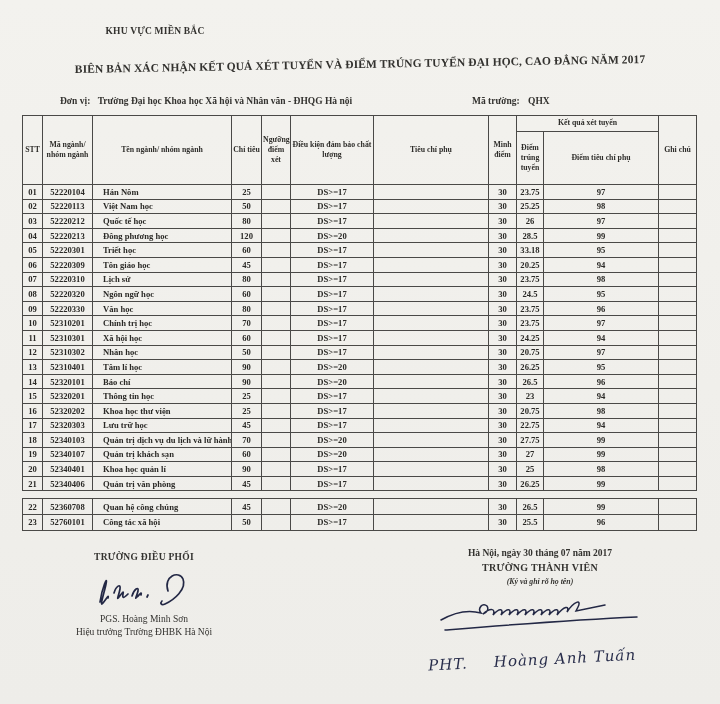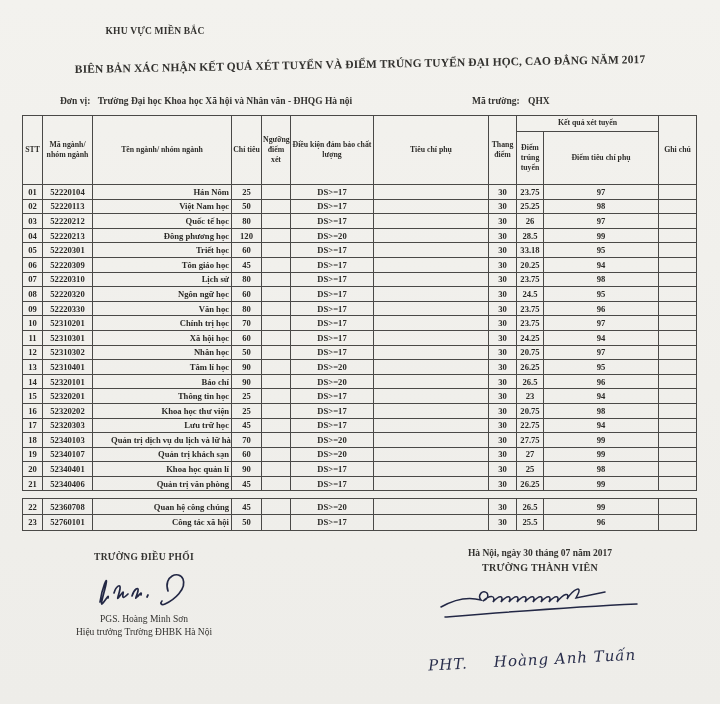--- a/index.html
+++ b/index.html
@@ -29,21 +29,21 @@
   table.adm{border-collapse:collapse;table-layout:fixed;width:674px;background:transparent;}
   table.adm th,table.adm td{border:1px solid #4a4947;}
   table.adm th{
     font-size:7.8px;font-weight:bold;text-align:center;vertical-align:middle;
     padding:1px;line-height:1.3;color:#2e2d2a;
   }
   table.adm td{
     font-size:8.6px;font-weight:bold;text-align:center;vertical-align:middle;
     height:13.6px;line-height:12px;padding:0 2px;white-space:nowrap;overflow:hidden;color:#2a2926;
   }
-  table.adm td.name-cell{text-align:right;padding-left:18px;}
+  table.adm td.name-cell{text-align:left;padding-left:10px;}
   tr.hdr-top th{height:13px;}
   tr.hdr-main th{height:50px;}
   table.adm2{margin-top:7px;border-radius:9px;}
   table.adm2 td{height:14.6px;}
 
   .foot-left{position:absolute;top:552px;left:38px;width:212px;text-align:center;}
   .foot-left .ttl{font-weight:bold;font-size:9.5px;letter-spacing:.3px;}
   .foot-left .sig{margin:4px auto 2px auto;display:block;}
   .foot-left .nm{font-size:9.5px;margin-top:2px;}
   .foot-left .role{font-size:9.5px;margin-top:3px;}
@@ -98,21 +98,21 @@
       </colgroup>
       <thead>
         <tr class="hdr-top">
           <th rowspan="2">STT</th>
           <th rowspan="2">Mã ngành/ nhóm ngành</th>
           <th rowspan="2">Tên ngành/ nhóm ngành</th>
           <th rowspan="2">Chỉ tiêu</th>
           <th rowspan="2">Ngưỡng điểm xét</th>
           <th rowspan="2">Điều kiện đảm bảo chất lượng</th>
           <th rowspan="2">Tiêu chí phụ</th>
-          <th rowspan="2">Thang điểm</th>
+          <th rowspan="2">Minh điểm</th>
           <th colspan="2">Kết quả xét tuyển</th>
           <th rowspan="2">Ghi chú</th>
         </tr>
         <tr class="hdr-main">
           <th>Điểm trúng tuyển</th>
           <th>Điểm tiêu chí phụ</th>
         </tr>
       </thead>
       <tbody id="main-tbody">
           <tr>
@@ -445,20 +445,21 @@
                M63 31 L64 29
                M84 25 C79 10 95 4 99 13 C103 23 90 34 81 38 C77 40 76 37 78 35" stroke="#232845" stroke-width="1.7" fill="none" stroke-linecap="round"></path>
     </svg>
     <div class="nm">PGS. Hoàng Minh Sơn</div>
     <div class="role">Hiệu trưởng Trường ĐHBK Hà Nội</div>
   </div>
 
   <div class="foot-right">
     <div class="date">Hà Nội, ngày 30 tháng 07 năm 2017</div>
     <div class="ttl">TRƯỜNG THÀNH VIÊN</div>
+    <div class="note">(Ký và ghi rõ họ tên)</div>
     <svg class="sig" width="214" height="44" viewBox="0 0 214 44">
       <path d="M8 26 C22 18 34 15 48 19 C44 14 50 8 54 12 C56 15 54 19 50 20
                C58 13 63 15 60 21 C67 13 71 15 68 21 C75 13 79 15 76 21
                C83 13 87 15 84 21 C91 13 95 15 92 21 C99 13 103 15 100 21
                C107 13 111 15 108 21 C115 13 119 15 116 21 C123 13 127 15 124 21
                C131 12 137 11 134 18 C141 7 149 5 145 13 L143 17 L172 11" stroke="#232845" stroke-width="1.5" fill="none" stroke-linecap="round"></path>
       <path d="M12 36 C62 32 136 26 204 23" stroke="#232845" stroke-width="1.5" fill="none" stroke-linecap="round"></path>
     </svg>
   </div>
 

